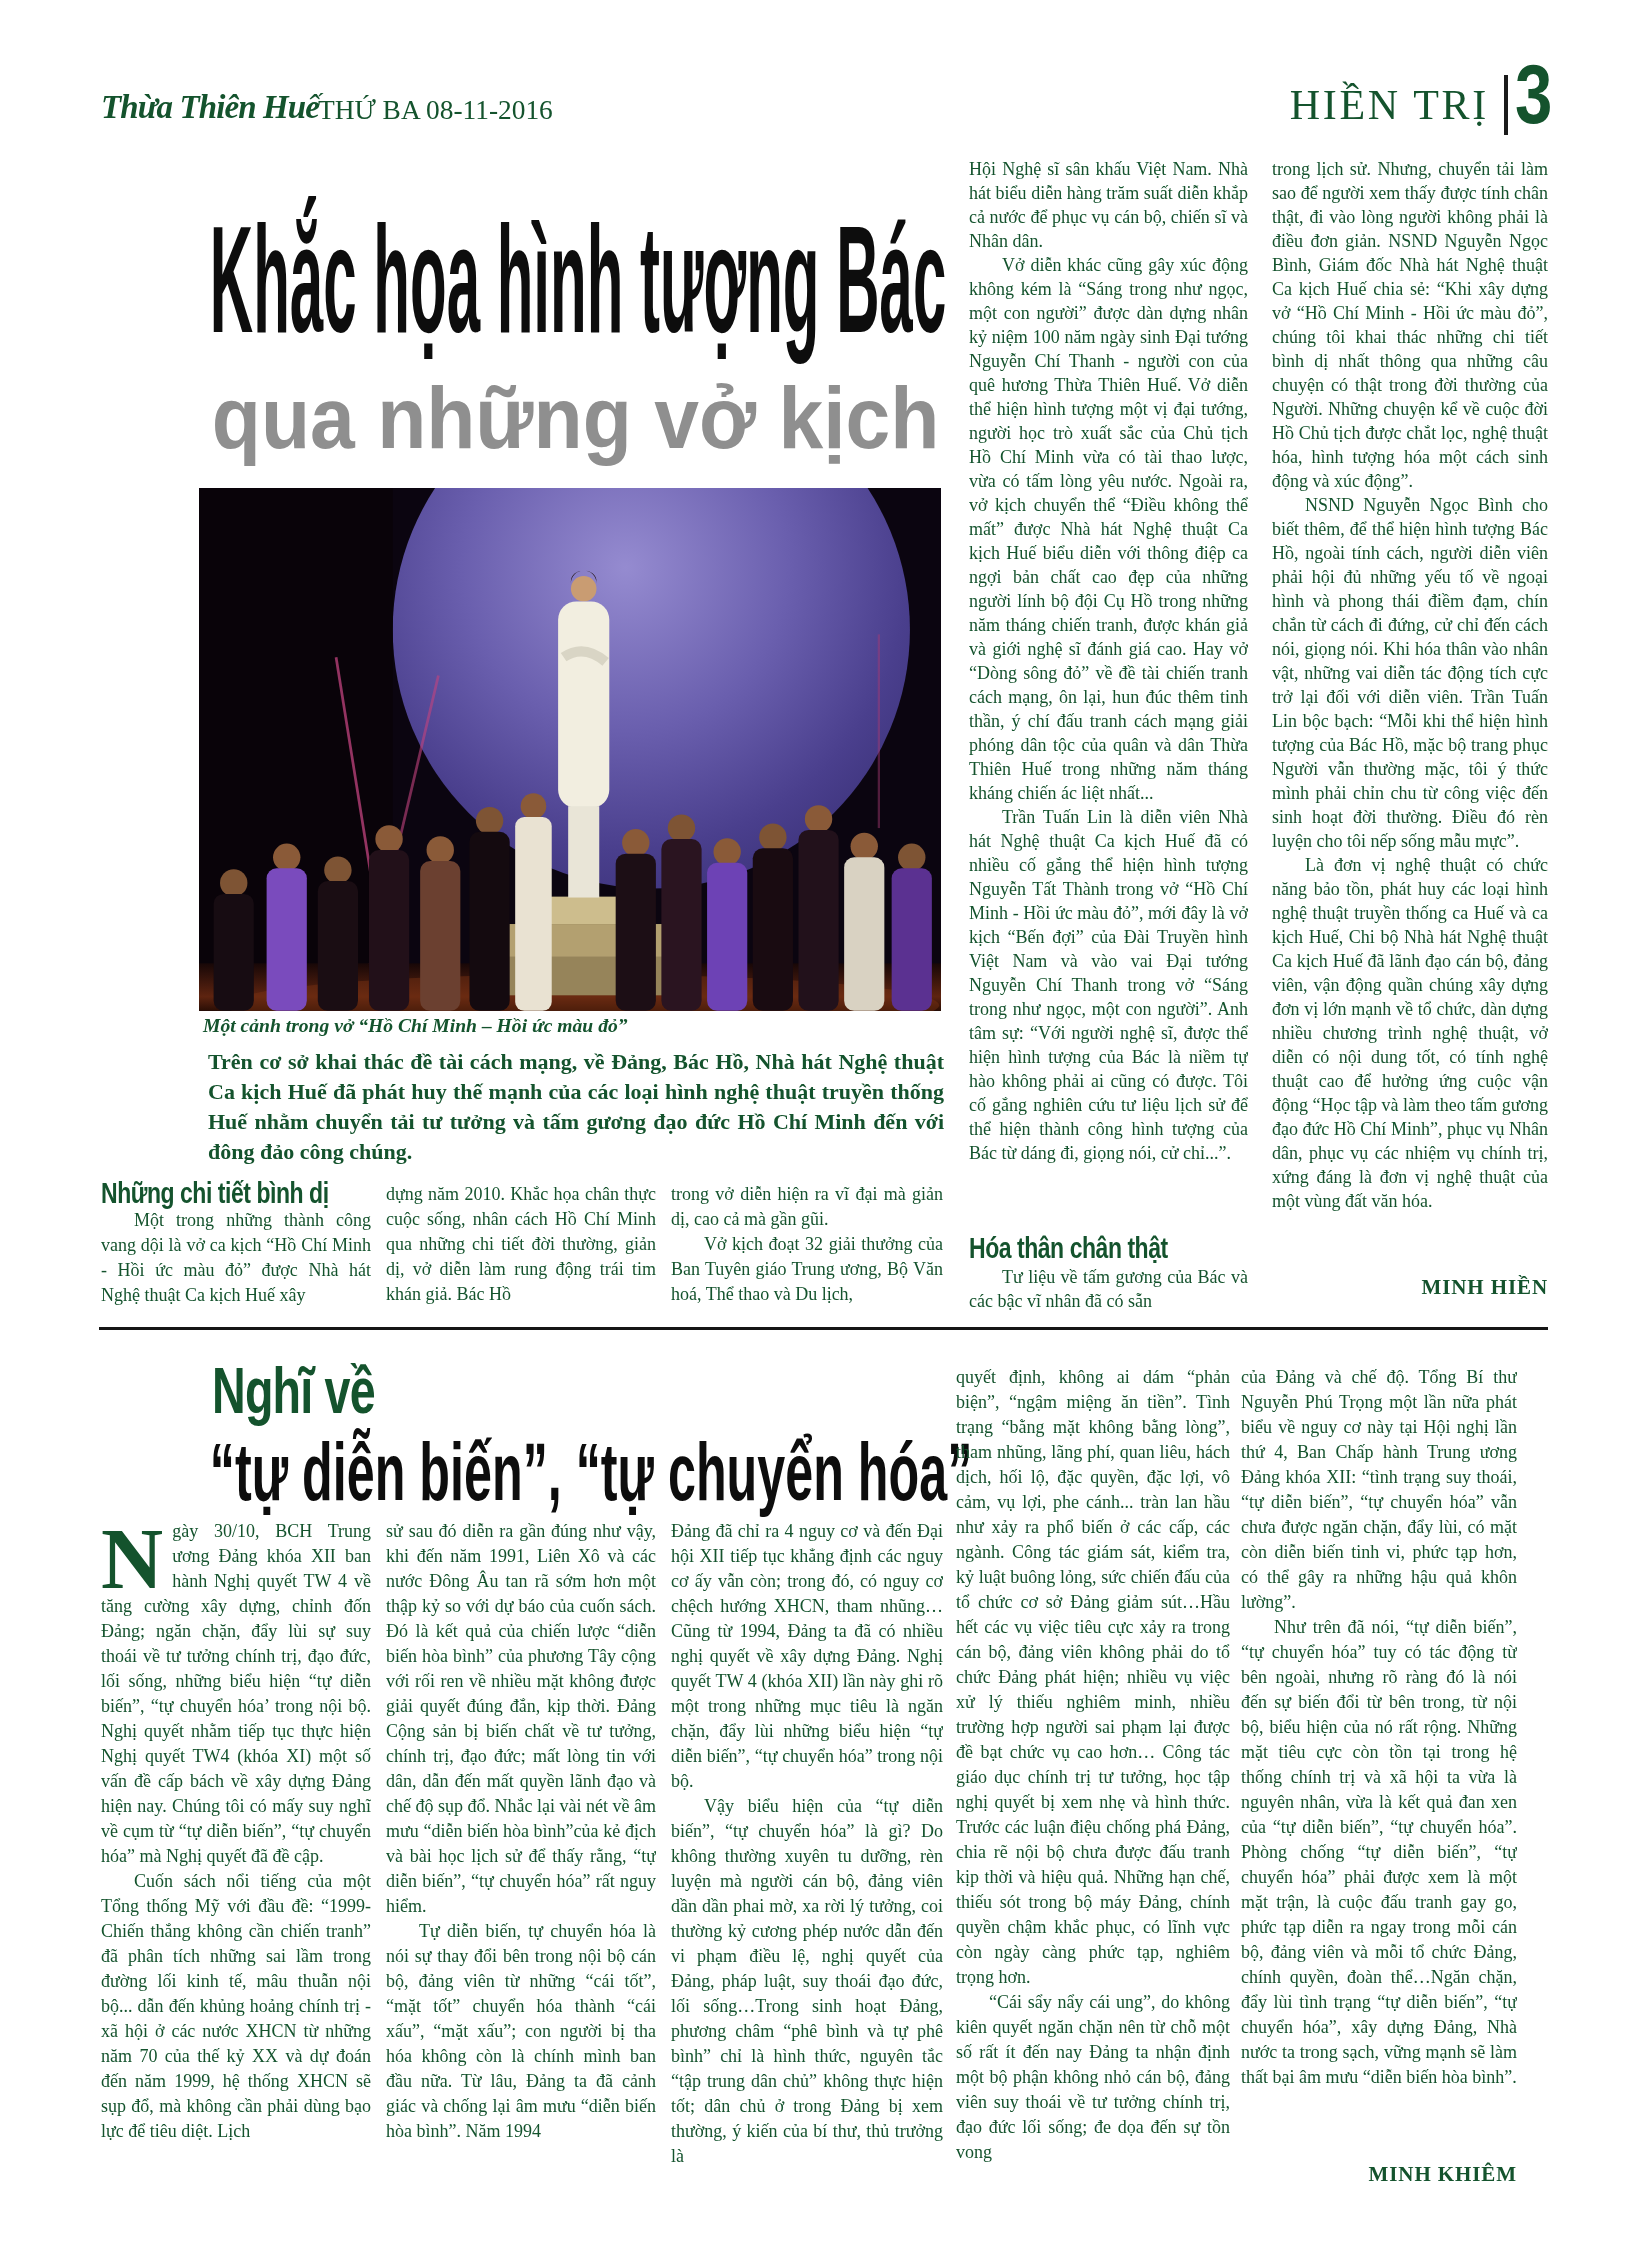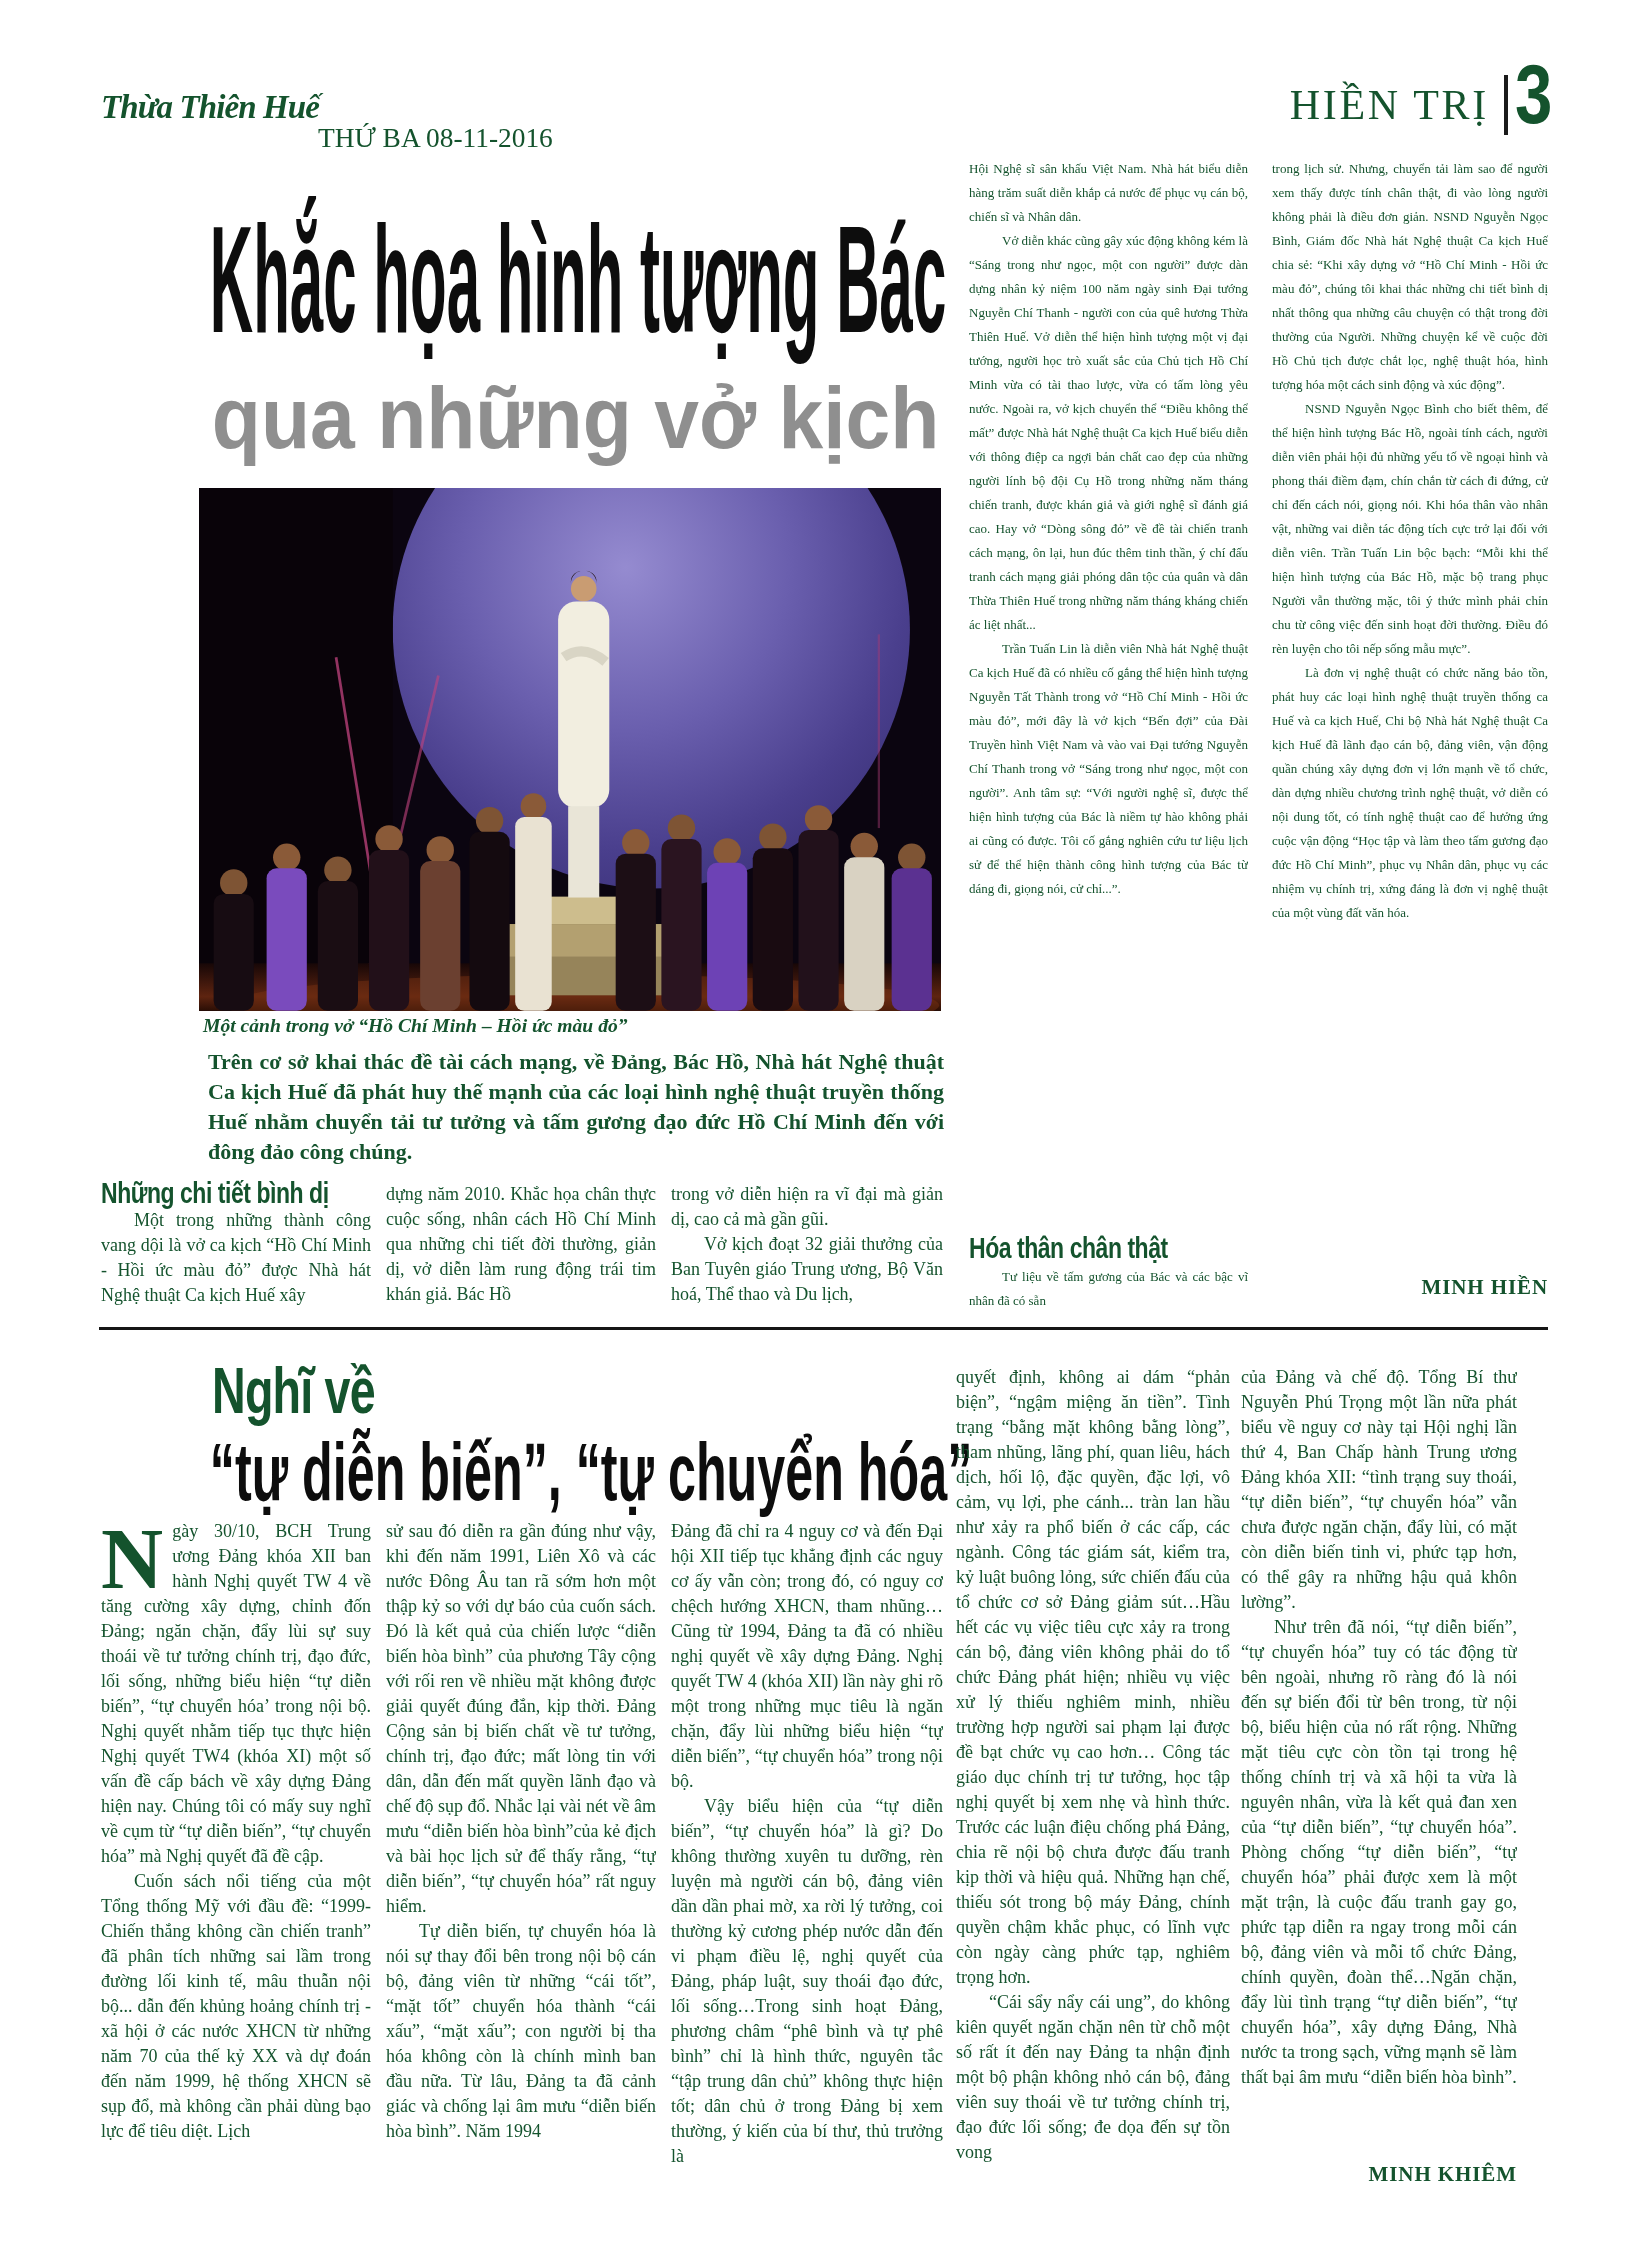--- a/index.html
+++ b/index.html
@@ -2,34 +2,34 @@
 <html style="font-size:14.6px"><head>
 <meta charset="utf-8">
 <style>
   html,body{margin:0;padding:0;background:#e8e8e8;}
   #page{position:relative;width:1647px;height:2267px;background:#ffffff;overflow:hidden;
         font-family:"Liberation Serif",serif;color:#14532d;}
   .abs{position:absolute;}
 
   
   #masthead{left:101px;top:91px;font:italic bold 33px/1 "Liberation Serif",serif;letter-spacing:-0.9px;}
-  #issue-date{left:318px;top:97px;font:27.4px/1 "Liberation Serif",serif;margin-top:28px;}
+  #issue-date{left:318px;top:97px;font:27.4px/1 "Liberation Serif",serif;}
   #section-name{left:1270px;top:84px;width:219px;text-align:right;font:42px/1 "Liberation Serif",serif;letter-spacing:2.7px;}
   #section-bar{left:1504px;top:75px;width:3.7px;height:60px;background:#1a1a1a;}
   #page-number{left:1515px;top:53px;font:bold 79px/1 "Liberation Sans",sans-serif;transform:scale(.85,1.05);transform-origin:top left;}
 
   
   svg.headline{overflow:visible;display:block;}
   svg.headline text{font-family:"Liberation Sans",sans-serif;font-weight:bold;}
 
   
   .col{font:18px/25px "Liberation Serif",serif;text-align:justify;overflow:hidden;}
   .col p{margin:0;}
   .col p.ind{text-indent:33px;}
-  .tall{font-size:13px;line-height:24px;}
+  .tall{font-size:18px;line-height:24px;}
   .subhead{font:bold 25px/1.1 "Liberation Sans",sans-serif;transform:scale(.92,1.18);transform-origin:top left;white-space:nowrap;letter-spacing:-0.5px;}
   .byline{font:bold 21px/1 "Liberation Serif",serif;text-align:right;letter-spacing:0.9px;}
   .dcap{float:left;font:bold 86px/68px "Liberation Serif",serif;padding:5.5px 9.1px 0 0;}
 
   #lede{left:208px;top:1047px;width:736px;font:bold 22px/30px "Liberation Serif",serif;text-align:justify;}
   #photo-caption{left:203px;top:1014px;width:740px;font:italic bold 19.6px/1.2 "Liberation Serif",serif;}
 
   #art2-divider{left:99px;top:1327px;width:1449px;height:2.7px;background:#161616;}
   #a2-kicker{left:212px;top:1358px;font:bold 53px/1 "Liberation Sans",sans-serif;transform:scale(.88,1.22);transform-origin:top left;letter-spacing:-0.9px;}
 

